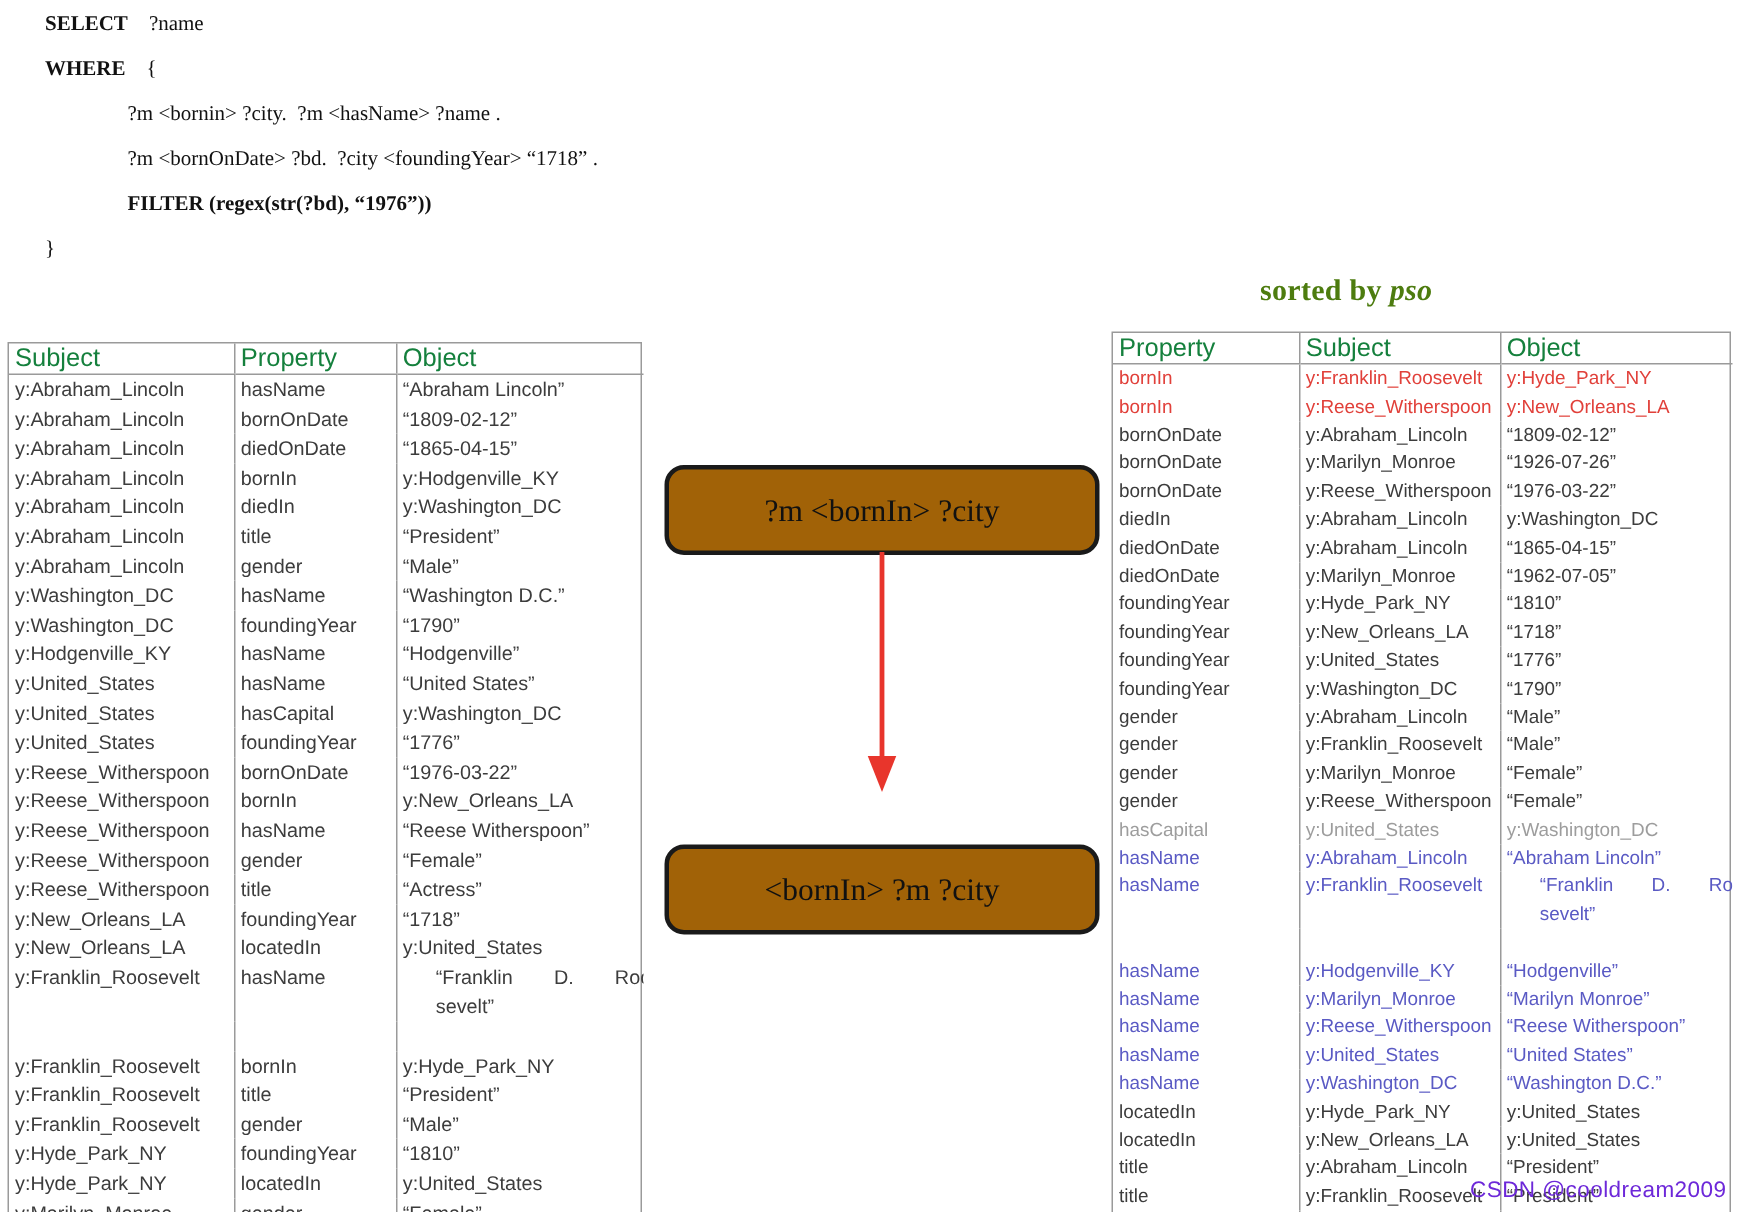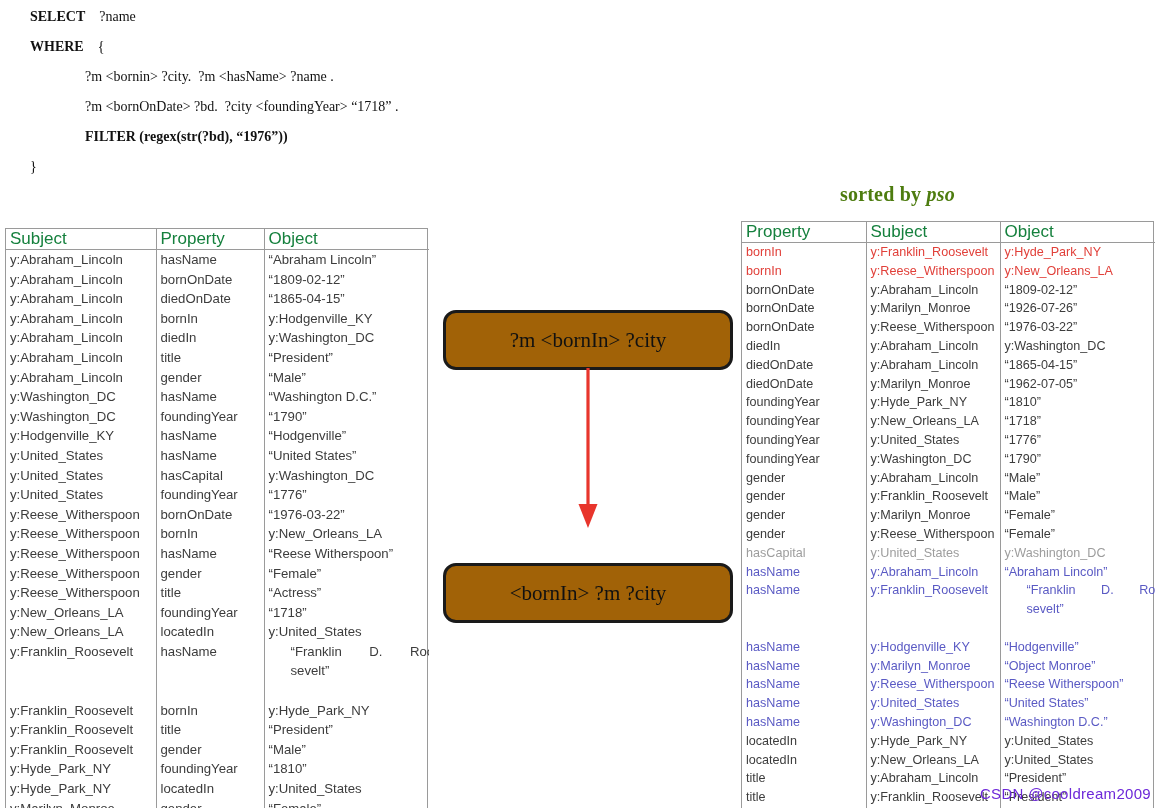--- a/index.html
+++ b/index.html
@@ -450,21 +450,21 @@
           <td class="col-sep">&nbsp;</td>
         </tr>
         <tr>
           <td class="hl-blue">hasName</td>
           <td class="col-sep hl-blue">y:Hodgenville_KY</td>
           <td class="col-sep hl-blue">“Hodgenville”</td>
         </tr>
         <tr>
           <td class="hl-blue">hasName</td>
           <td class="col-sep hl-blue">y:Marilyn_Monroe</td>
-          <td class="col-sep hl-blue">“Object Monroe”</td>
+          <td class="col-sep hl-blue">“Marilyn Monroe”</td>
         </tr>
         <tr>
           <td class="hl-blue">hasName</td>
           <td class="col-sep hl-blue">y:Reese_Witherspoon</td>
           <td class="col-sep hl-blue">“Reese Witherspoon”</td>
         </tr>
         <tr>
           <td class="hl-blue">hasName</td>
           <td class="col-sep hl-blue">y:United_States</td>
           <td class="col-sep hl-blue">“United States”</td>

